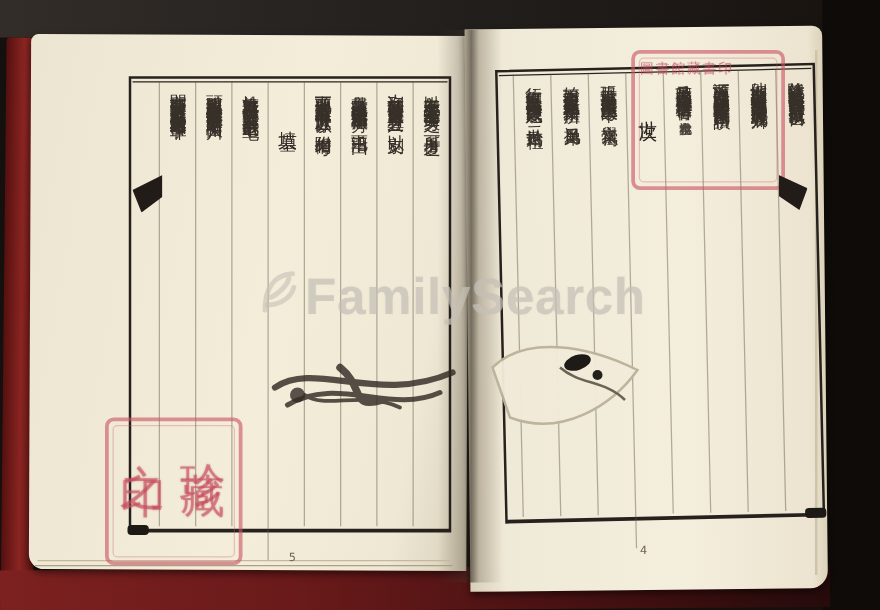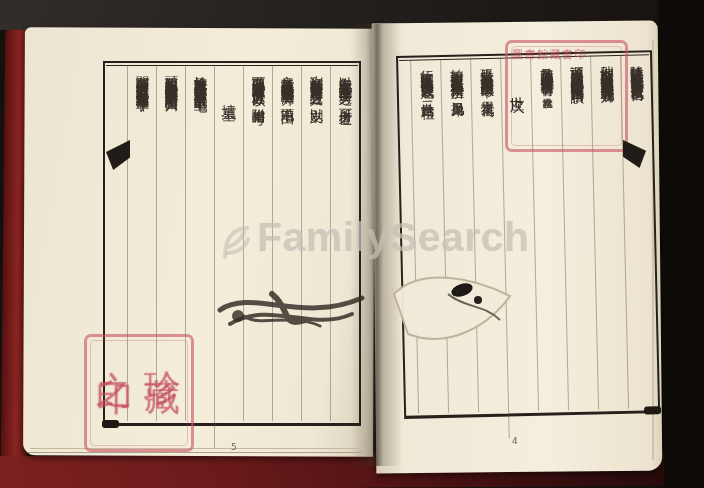--- a/index.html
+++ b/index.html
@@ -70,21 +70,21 @@
         letter-spacing:8px;color:rgba(198,76,92,.5);text-shadow:0 0 1.5px rgba(198,76,92,.5);}
 
   
   .tab{background:#211c17;}
   .tab-left{left:106px;top:140px;width:24px;height:30px;
             clip-path:polygon(0 40%,100% 0,100% 58%,30% 100%);}
   .tab-right{left:623px;top:140px;width:23px;height:28px;
             clip-path:polygon(0 0,100% 38%,72% 100%,0 60%);}
 
   
-  .watermark{left:219px;top:214px;display:flex;align-items:flex-end;gap:4px;
+  .watermark{left:206px;top:214px;display:flex;align-items:flex-start;gap:4px;
       font-family:"Liberation Sans","DejaVu Sans",sans-serif;font-weight:bold;
       font-size:41px;color:rgba(197,192,182,.60);letter-spacing:.5px;
       text-shadow:0 0 1px rgba(197,192,182,.35);pointer-events:none;}
 </style>
 </head>
 <body>
 
 <div class="stage">
 
   <div class="abs bg-top"></div>

